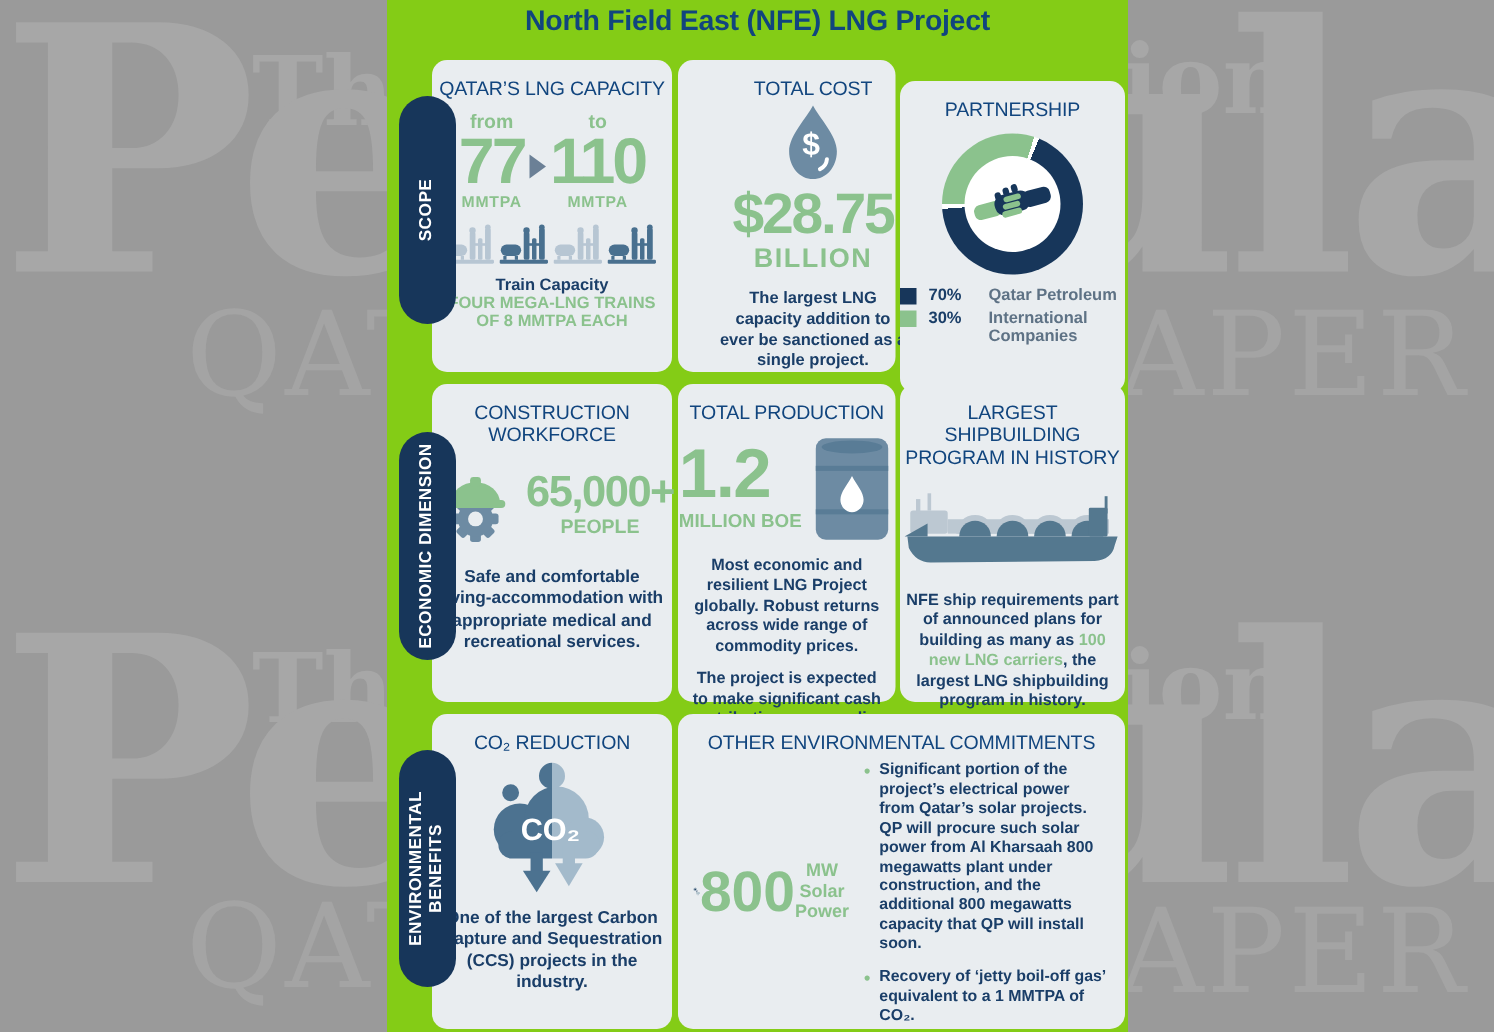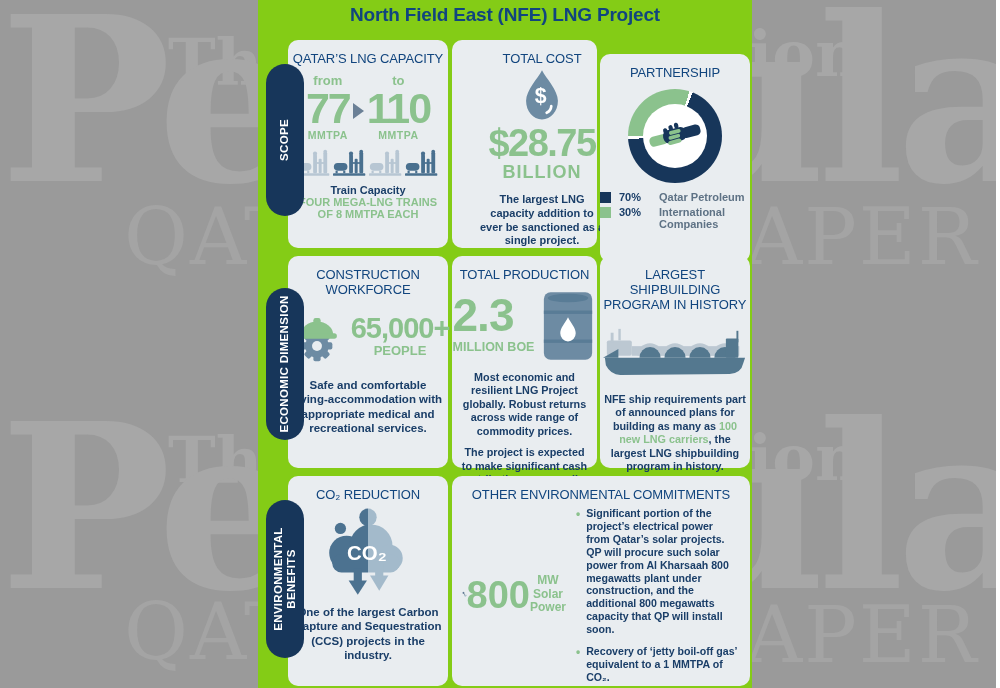--- a/index.html
+++ b/index.html
@@ -276,21 +276,21 @@
           <span class="wf-people">PEOPLE</span>
         </div>
       </div>
       <div class="navy-text wf-desc">Safe and comfortable living-accommodation with appropriate medical and recreational services.</div>
     </div>
 
     <div class="card cardB2">
       <div class="card-header">TOTAL PRODUCTION</div>
       <div class="prod-row">
         <div class="prod-col">
-          <span class="prod-num">2.3</span>
+          <span class="prod-num">1.2</span>
           <span class="prod-unit">MILLION BOE</span>
         </div>
         <svg width="56" height="74" viewBox="0 0 58 76">
           <rect x="4" y="3" width="50" height="70" rx="7" fill="#6D8BA3"></rect>
           <ellipse cx="29" cy="9" rx="21" ry="4.5" fill="#597C96"></ellipse>
           <rect x="4" y="22" width="50" height="3.5" fill="#597C96"></rect>
           <rect x="4" y="52" width="50" height="3.5" fill="#597C96"></rect>
           <path d="M29 29 C26 35 21 40 21 45.5 a8 8.5 0 0 0 16 0 C37 40 32 35 29 29 Z" fill="#ffffff"></path>
         </svg>
       </div>

